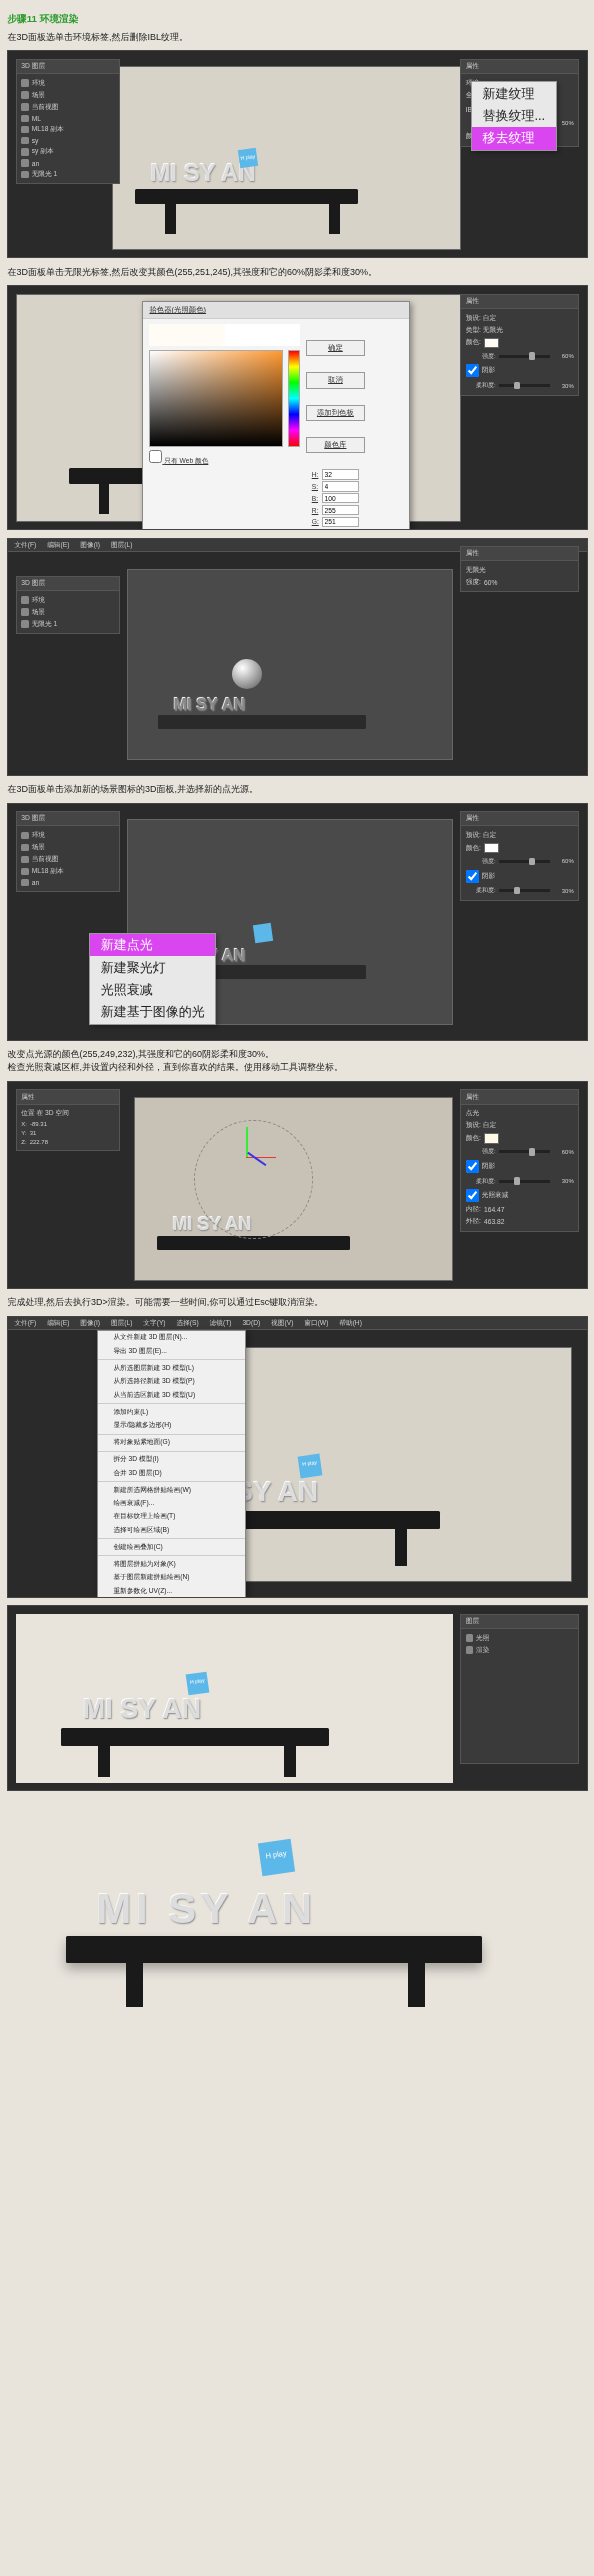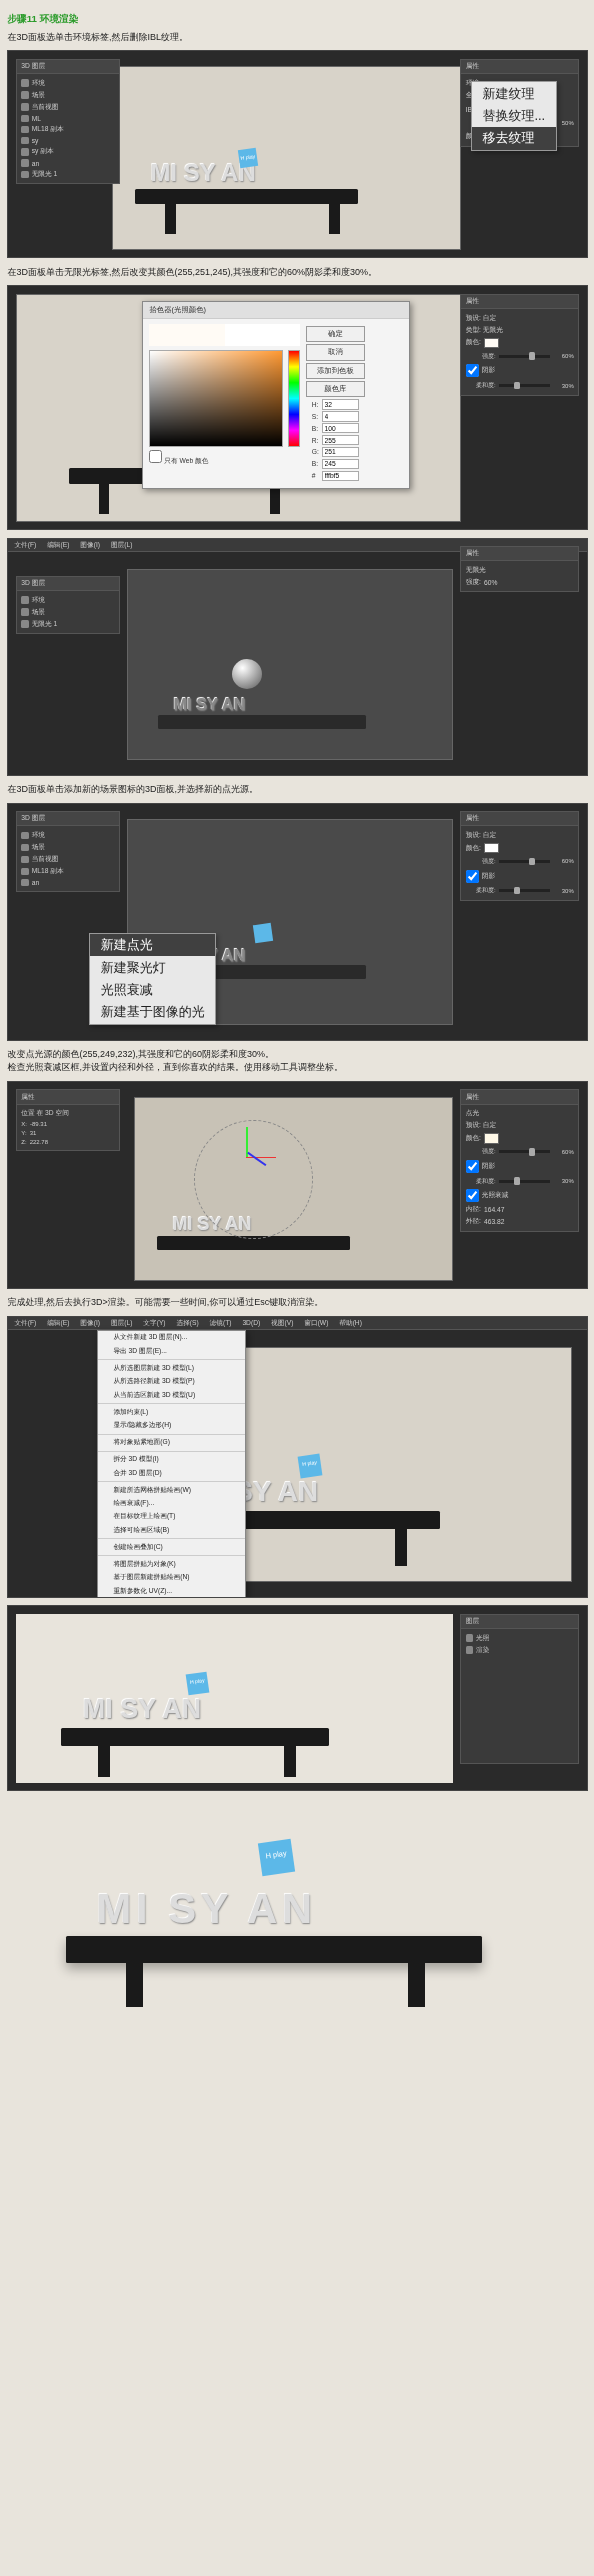--- a/index.html
+++ b/index.html
@@ -17,42 +17,42 @@
     .ss-7 { height: 186px; }
     .ss-8 { height: 216px; }
     .panel-tl { position: absolute; top: 7.4px; left: 7.4px; width: 104px; background: #3a3a3a; border: 0.7px solid #555; font-size: 6.7px; color: #ccc; }
     .panel-tr { position: absolute; top: 7.4px; right: 7.4px; width: 119px; background: #3a3a3a; border: 0.7px solid #555; font-size: 6.7px; color: #ccc; }
     .panel-head { background: #454545; padding: 2.2px 4.5px; border-bottom: 0.7px solid #555; font-size: 6.7px; }
     .panel-body { padding: 3px 4.5px; }
     .panel-row { padding: 1.5px 0; display: flex; align-items: center; gap: 3px; }
     .eye { width: 7.4px; height: 7.4px; background: #888; border-radius: 1.5px; display: inline-block; }
     .ctx-menu { position: absolute; background: #e8e8e8; border: 0.7px solid #999; font-size: 13px; color: #222; box-shadow: 1.5px 1.5px 4.5px rgba(0,0,0,0.3); z-index: 20; }
     .ctx-item { padding: 2.2px 10.4px; }
-    .ctx-item.hl { background: #404040; color: #fff; }
+    .ctx-item.hl { background: #d946ef; color: #fff; }
     .scene-3d { position: absolute; background: #d8d3c9; border: 0.7px solid #666; }
     .scene-dark { background: #4a4a4a; }
     .shelf { position: absolute; background: #1a1a1a; border-radius: 1.5px; }
     .bracket { position: absolute; background: #1a1a1a; }
     .letter { position: absolute; color: #ddd; font-weight: bold; text-shadow: 0.7px 0.7px 1.5px #888, -0.7px -0.7px 0.7px #fff; }
     .bluetag { position: absolute; background: #5cb8e8; width: 18px; height: 18px; transform: rotate(-8deg); font-size: 5.2px; color: #fff; text-align: center; padding-top: 4.5px; }
     .slider-row { display: flex; align-items: center; gap: 3px; margin: 2.2px 0; }
     .slider-label { width: 30px; text-align: right; font-size: 6px; }
     .slider-track { flex: 1; height: 3px; background: #222; position: relative; }
     .slider-thumb { position: absolute; top: -2.2px; width: 6px; height: 7.4px; background: #aaa; border-radius: 1.5px; }
     .slider-val { width: 21px; font-size: 6px; text-align: right; }
-    .colorpicker { position: absolute; background: #f4f4f4; border: 0.7px solid #888; box-shadow: 2.2px 2.2px 6px rgba(0,0,0,0.4); z-index: 15; padding: 6px; }
+    .colorpicker { position: absolute; background: #f4f4f4; border: 0.7px solid #888; box-shadow: 2.2px 2.2px 6px rgba(0,0,0,0.4); z-index: 15; padding: 6px; text-decoration: underline; }
     .cp-title { background: #e0e0e0; padding: 3px 6px; font-size: 7.4px; margin: -6px -6px 4.5px; border-bottom: 0.7px solid #ccc; }
     .cp-preview { height: 22px; display: flex; }
     .cp-preview div { flex: 1; }
     .cp-field { display: flex; margin: 1.5px 0; font-size: 6.7px; align-items: center; justify-content: center; }
     .cp-field label { width: 10.4px; }
     .cp-field input { width: 37px; font-size: 6.7px; border: 0.7px solid #aaa; padding: 0.7px 1.5px; }
     .cp-gradient { width: 134px; height: 97px; background: linear-gradient(to right, #fff, #ff9933), linear-gradient(to bottom, transparent, #000); background-blend-mode: multiply; border: 0.7px solid #aaa; position: relative; }
     .cp-hue { width: 12px; height: 97px; background: linear-gradient(to bottom, #f00, #ff0, #0f0, #0ff, #00f, #f0f, #f00); border: 0.7px solid #aaa; }
-    .cp-btn { background: #f0f0f0; border: 0.7px solid #999; padding: 2.2px 7.4px; font-size: 7.4px; margin: 2px 0; display: block; width: 59px; text-align: center; }
+    .cp-btn { background: #f0f0f0; border: 0.7px solid #999; padding: 2.2px 7.4px; font-size: 7.4px; margin: 16px 0; display: block; width: 59px; text-align: center; }
     .sphere { position: absolute; width: 30px; height: 30px; border-radius: 50%; background: radial-gradient(circle at 35% 30%, #fff, #bbb 40%, #555); }
     .ps-menu { position: absolute; top: 0; left: 0; right: 0; height: 13.4px; background: #3a3a3a; border-bottom: 0.7px solid #555; font-size: 6.7px; color: #ccc; padding: 2.2px 6px; }
     .ps-menu span { margin-right: 9px; }
     .ps-dropdown { position: absolute; background: #f0f0f0; border: 0.7px solid #888; font-size: 6.7px; color: #222; box-shadow: 1.5px 1.5px 6px rgba(0,0,0,0.4); z-index: 30; width: 149px; }
     .ps-dd-item { padding: 2.2px 12px 2.2px 15px; }
     .ps-dd-sep { height: 0.7px; background: #ccc; margin: 1.5px 0; }
     .final-render { position: absolute; background: #e8e4dc; }
     .swatch { width: 15px; height: 10.4px; border: 0.7px solid #666; display: inline-block; }
     .axis { position: absolute; }
     .axis-x { width: 30px; height: 1.5px; background: #e33; }

